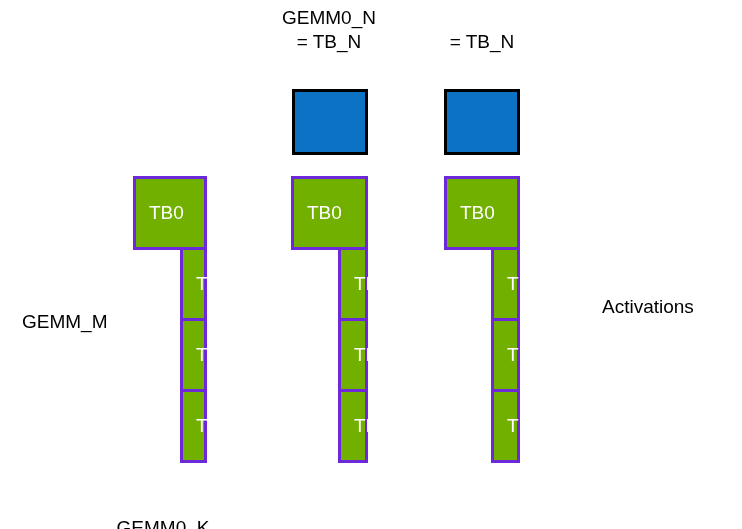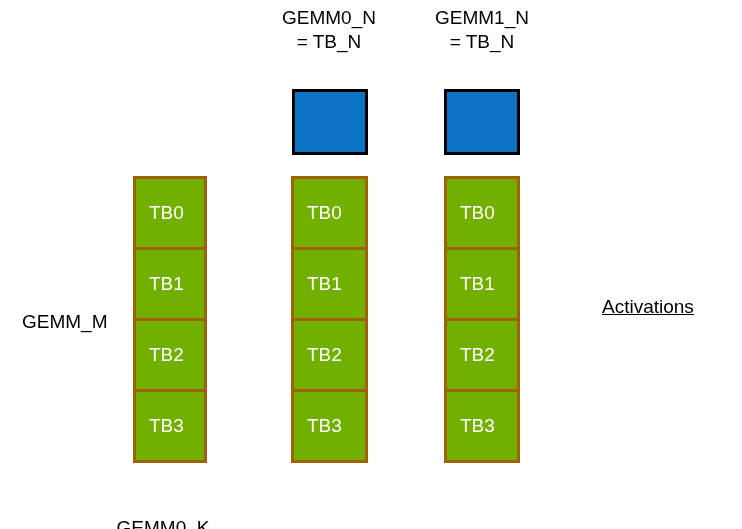--- a/index.html
+++ b/index.html
@@ -37,48 +37,48 @@
 
   
   .act-column {
     position: absolute;
     display: flex;
     flex-direction: column;
     box-sizing: border-box;
   }
   .act-cell {
     background: #72B000;
-    border: 3px solid #a16207;
+    border: 3px solid #6d28d9;
     box-sizing: border-box;
     height: 74px;
     display: flex;
     align-items: center;
     justify-content: flex-start;
     position: relative;
   }
   .act-cell + .act-cell {
     margin-top: -3px;
+    margin-left: 47px;
   }
   .act-cell-label {
     color: #ffffff;
     font-size: 19px;
     line-height: 20px;
     padding-left: 13px;
     user-select: none;
   }
 </style>
 </head>
 <body>
 
 <div id="canvas">
 
   <div class="label center" style="left:264px; top:6px; width:130px;">GEMM0_N</div>
   <div class="label center" style="left:264px; top:30px; width:130px;">= TB_N</div>
 
-  <div class="label center" style="left:417px; top:6px; width:130px;">GEMM1_N</div>
   <div class="label center" style="left:417px; top:30px; width:130px;">= TB_N</div>
 
   <div class="weight-block" style="left:292px; top:89px; width:76px; height:66px;"></div>
   <div class="weight-block" style="left:444px; top:89px; width:76px; height:66px;"></div>
 
   <div class="act-column" style="left:133px; top:176px; width:74px;">
     <div class="act-cell">
       <span class="act-cell-label">TB0</span>
     </div>
     <div class="act-cell">
@@ -117,17 +117,17 @@
     <div class="act-cell">
       <span class="act-cell-label">TB2</span>
     </div>
     <div class="act-cell">
       <span class="act-cell-label">TB3</span>
     </div>
   </div>
 
   <div class="label" style="left:22px; top:310px;">GEMM_M</div>
 
-  <div class="label" style="left:602px; top:295px;text-decoration:underline;">Activations</div>
+  <div class="label" style="left:602px; top:295px;">Activations</div>
 
   <div class="label center" style="left:98px; top:516px; width:130px;">GEMM0_K</div>
 
 </div>
 
 </body></html>

